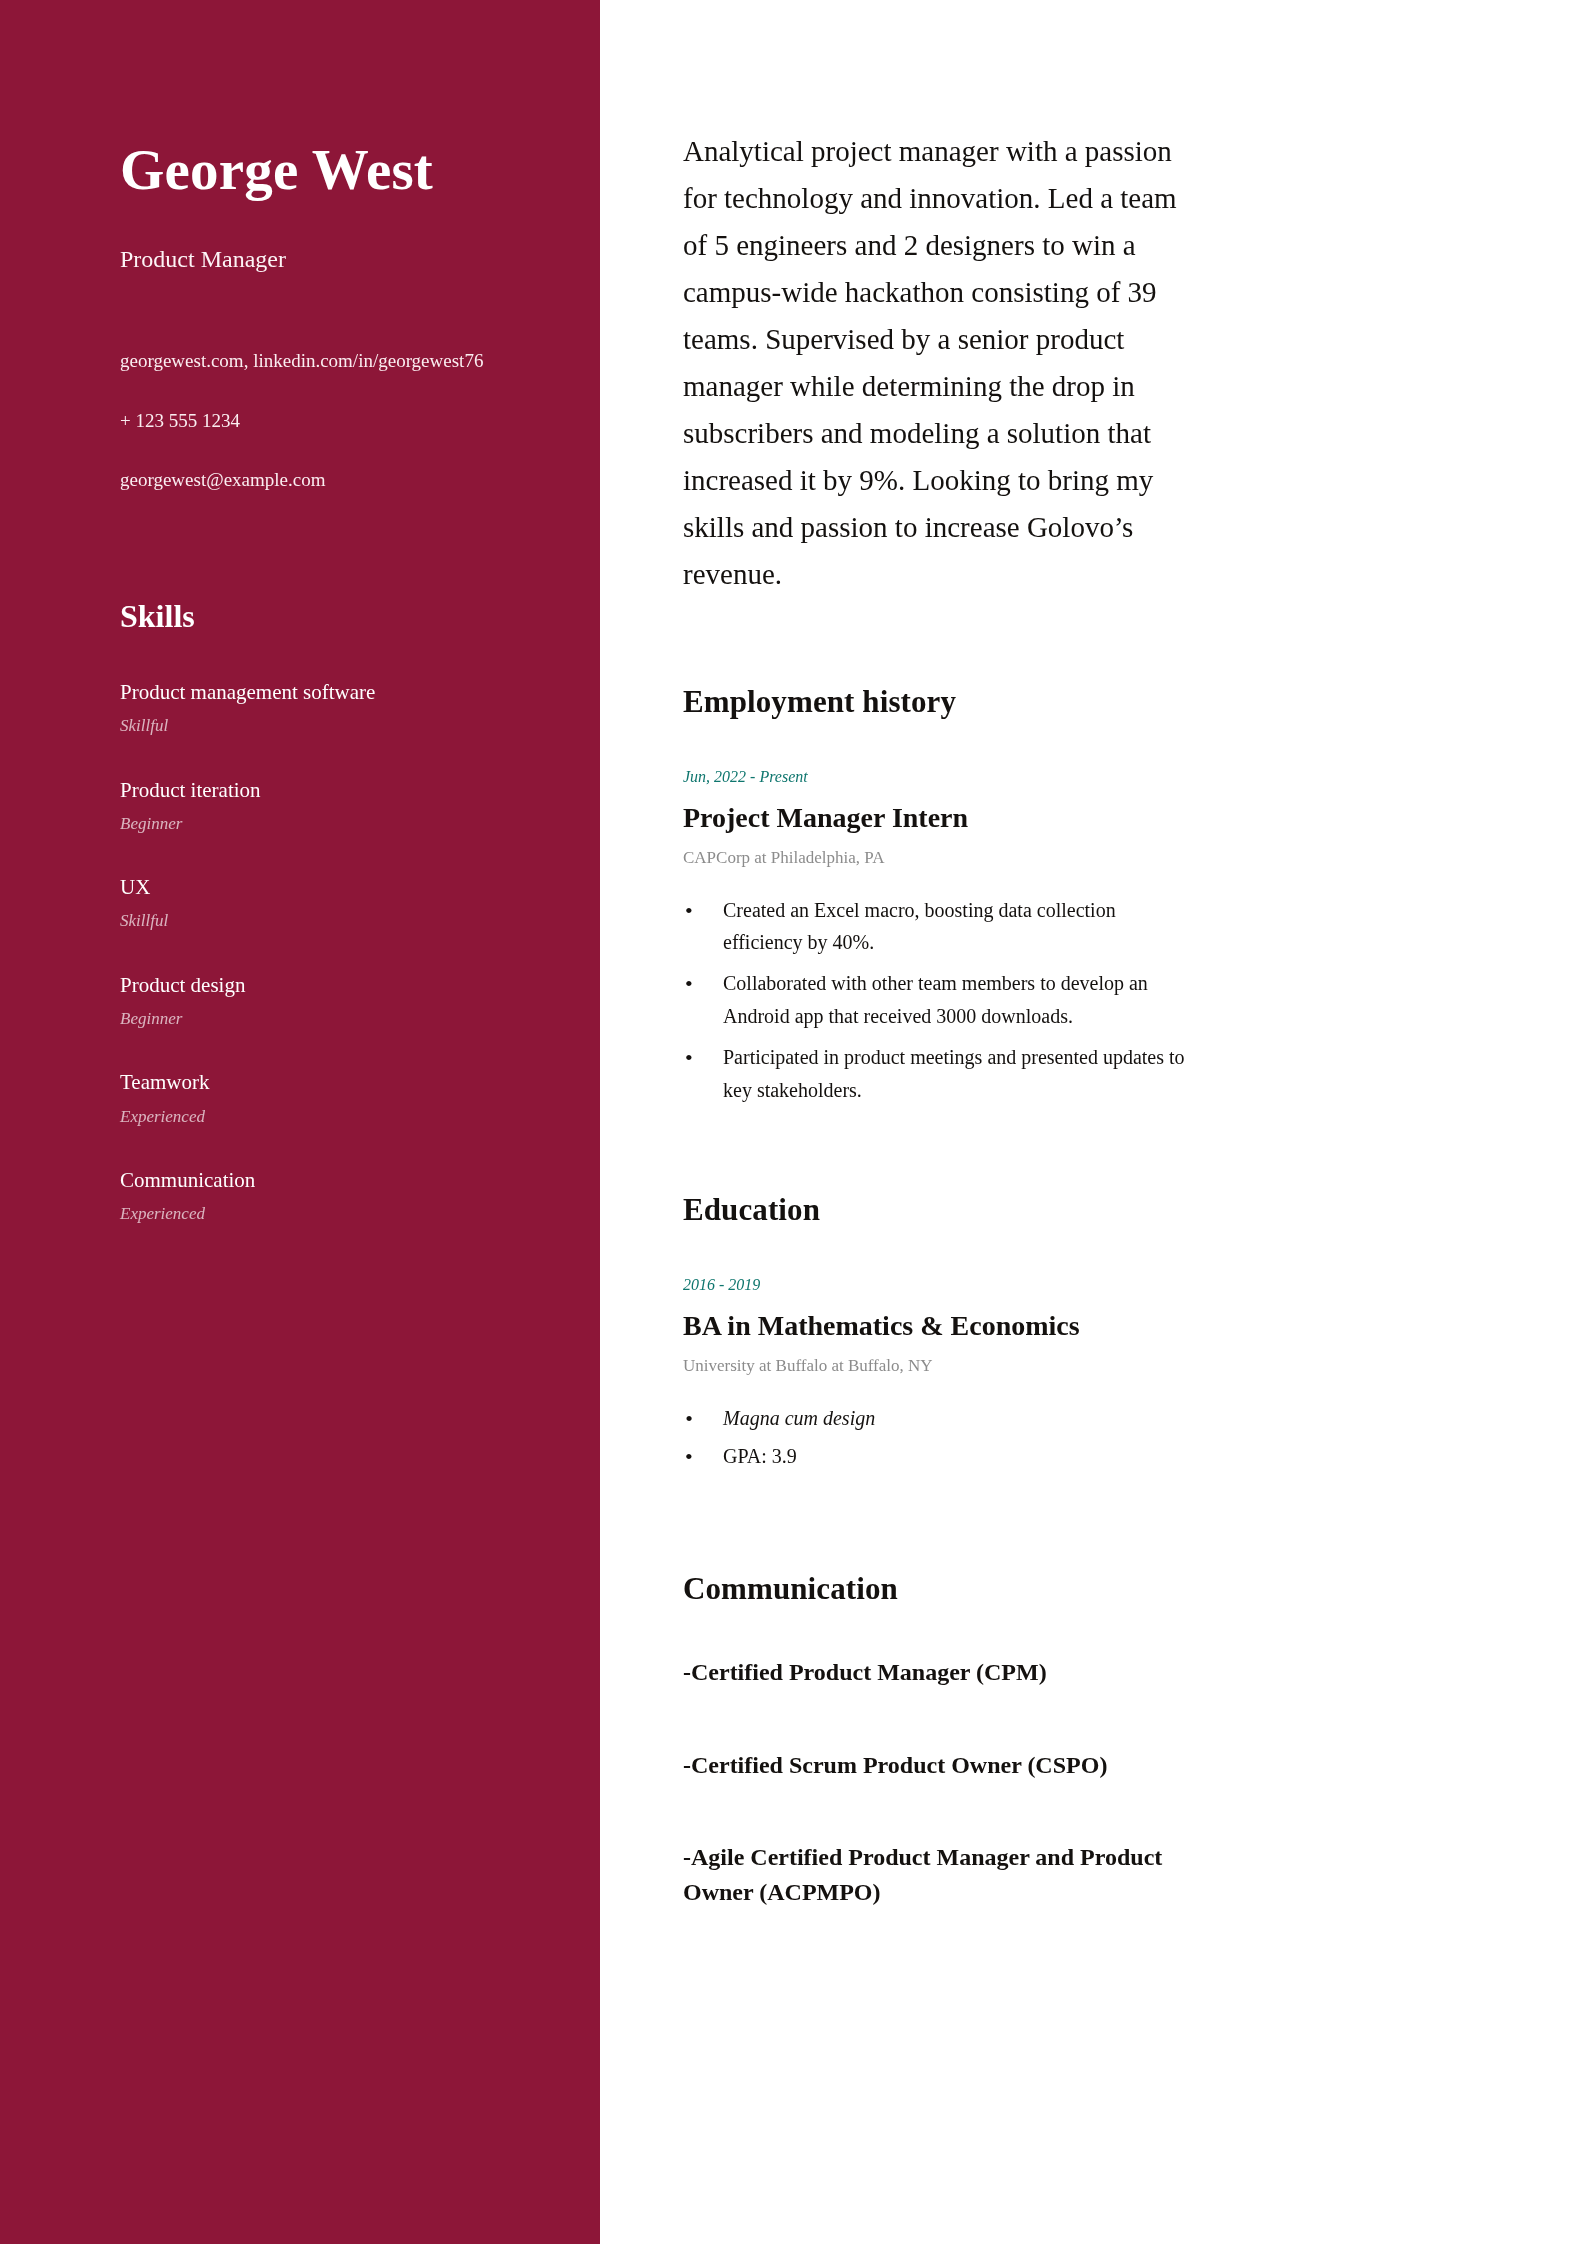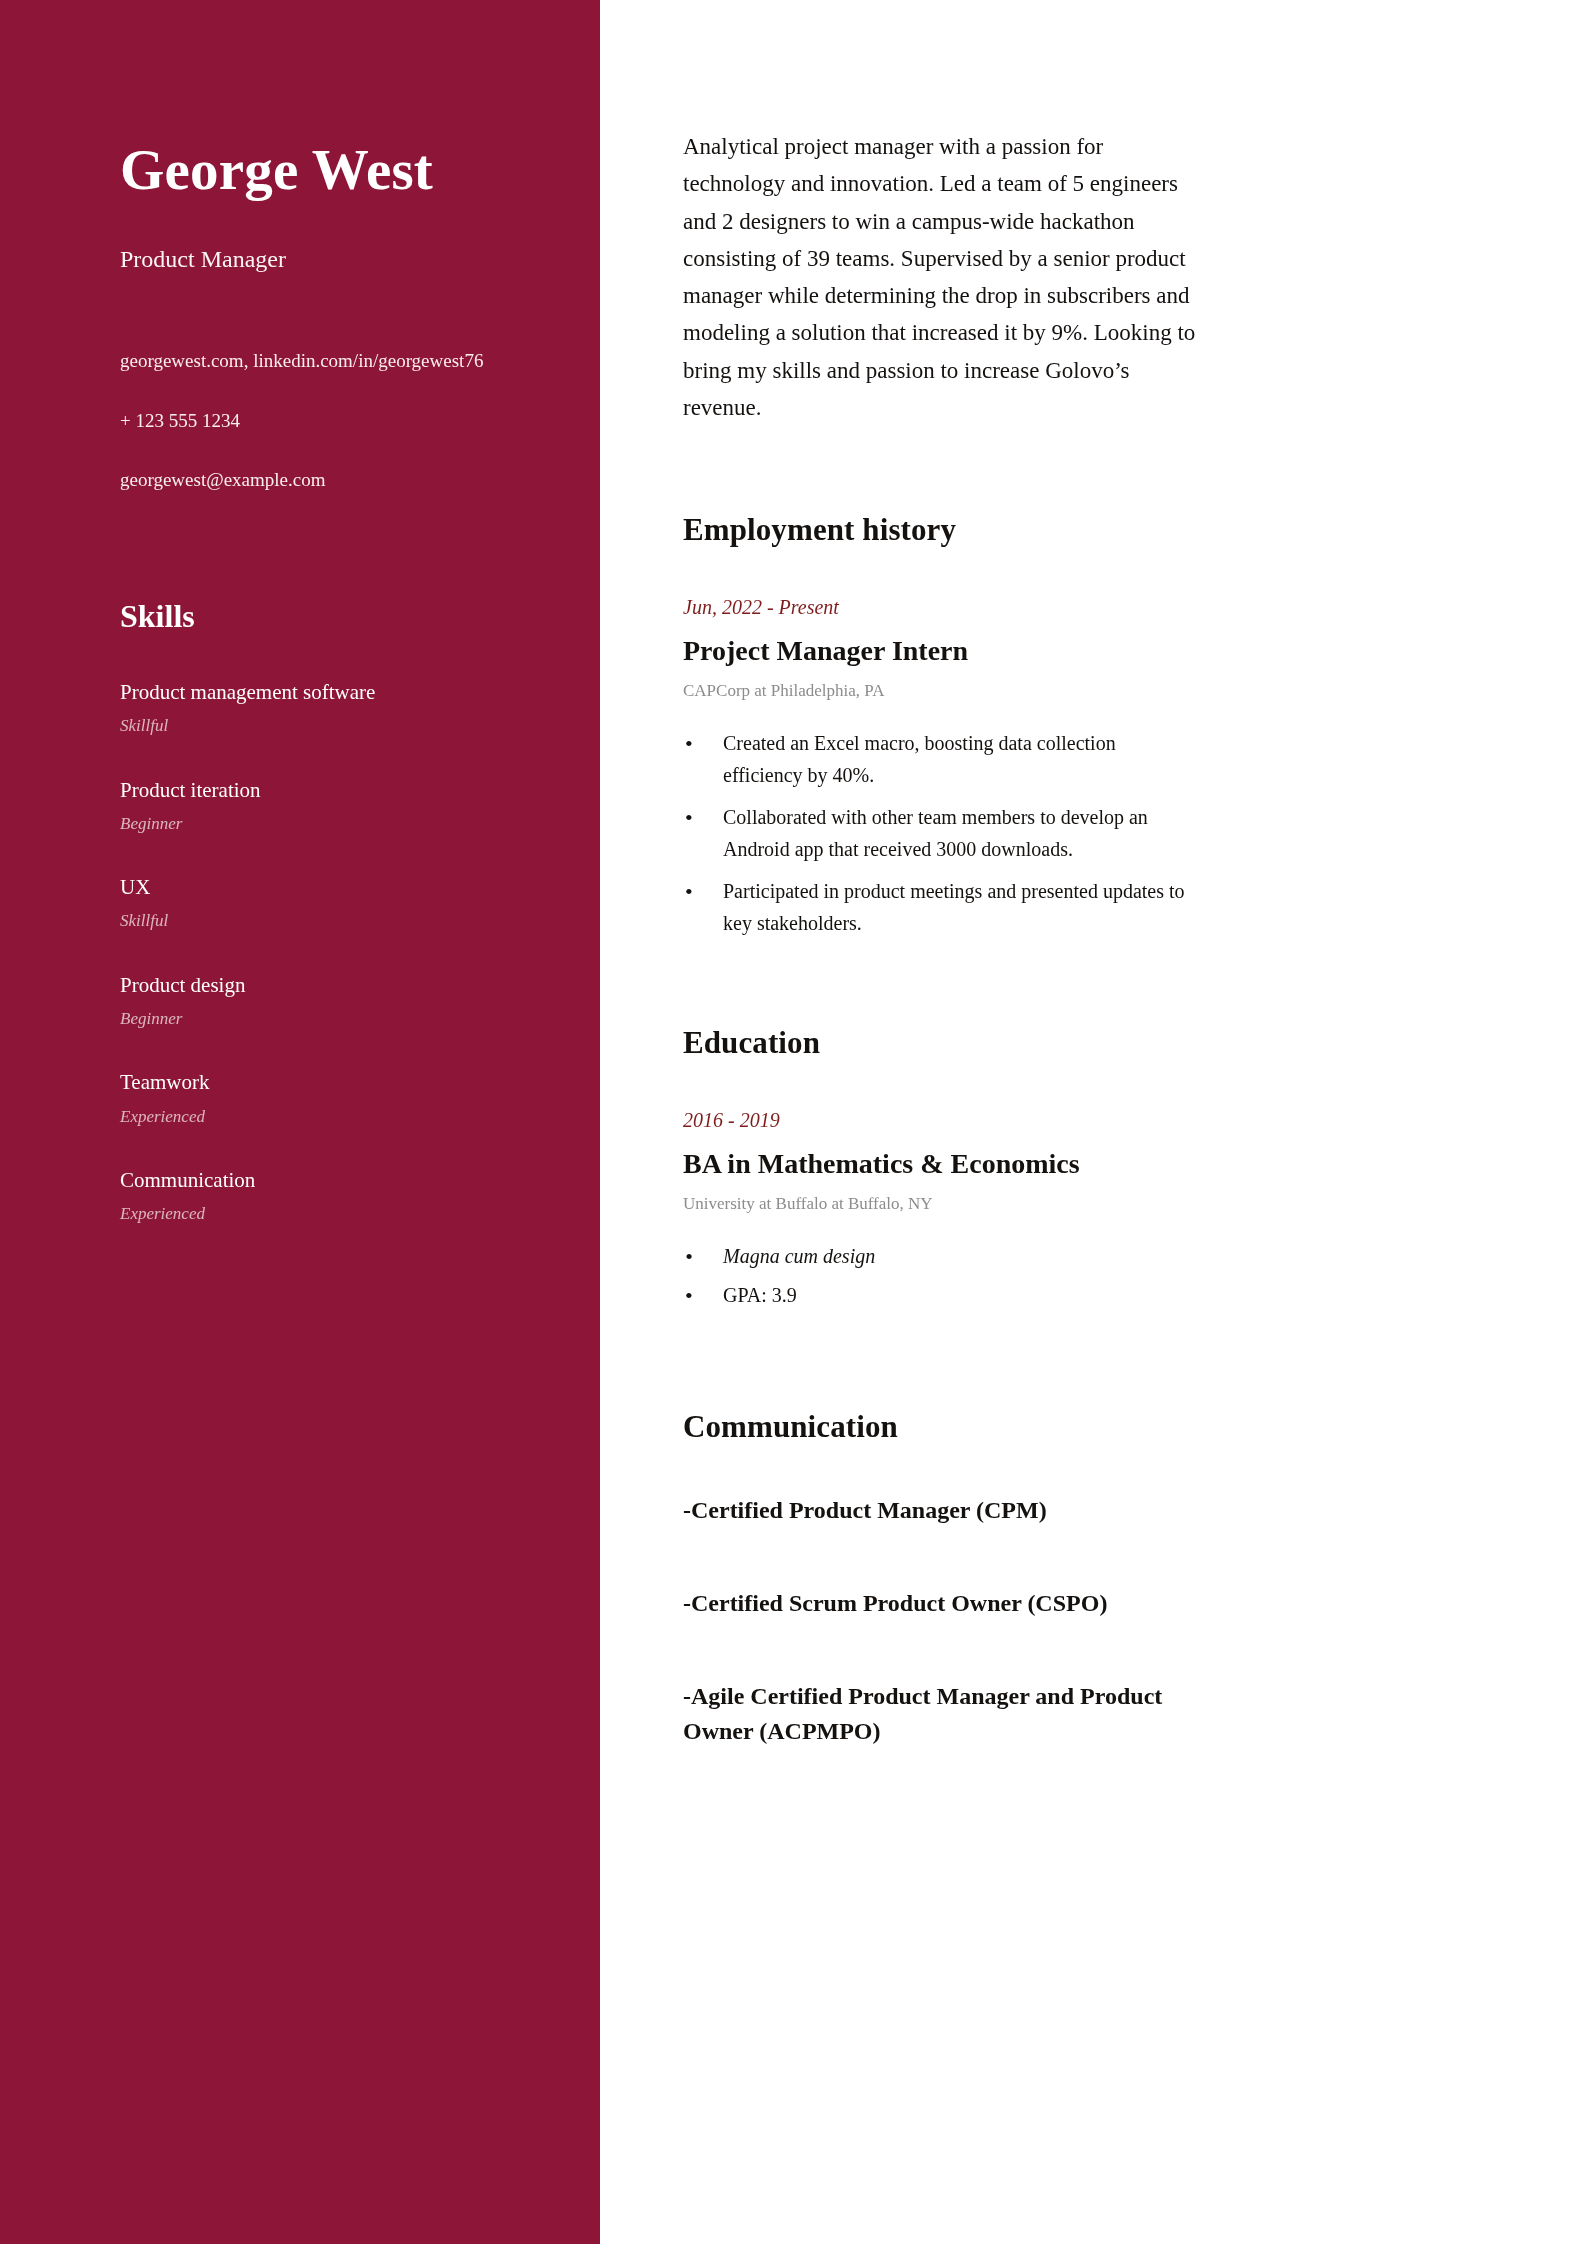--- a/index.html
+++ b/index.html
@@ -70,40 +70,40 @@
   }
 
   
   .main {
     flex:1 1 auto;
     background:#ffffff;
     padding:128px 120px 0 83px;
     color:#1a1a1a;
   }
   .summary {
-    font-size:23px;
+    font-size:29px;
     line-height:1.62;
     color:#14110f;
     text-align:left;
   }
 
   .section { margin-top:86px; }
   .section.cert-section { margin-top:98px; }
   .sec-heading {
     font-size:31px;
     font-weight:bold;
     color:#14110f;
     margin-bottom:48px;
     letter-spacing:0.1px;
   }
 
   .entry-date {
-    font-size:20px;
+    font-size:16px;
     font-style:italic;
-    color:#7f1d1d;
+    color:#0f766e;
     margin-bottom:16px;
   }
   .entry-title {
     font-size:28px;
     font-weight:bold;
     color:#14110f;
     margin-bottom:14px;
   }
   .entry-org {
     font-size:17px;

